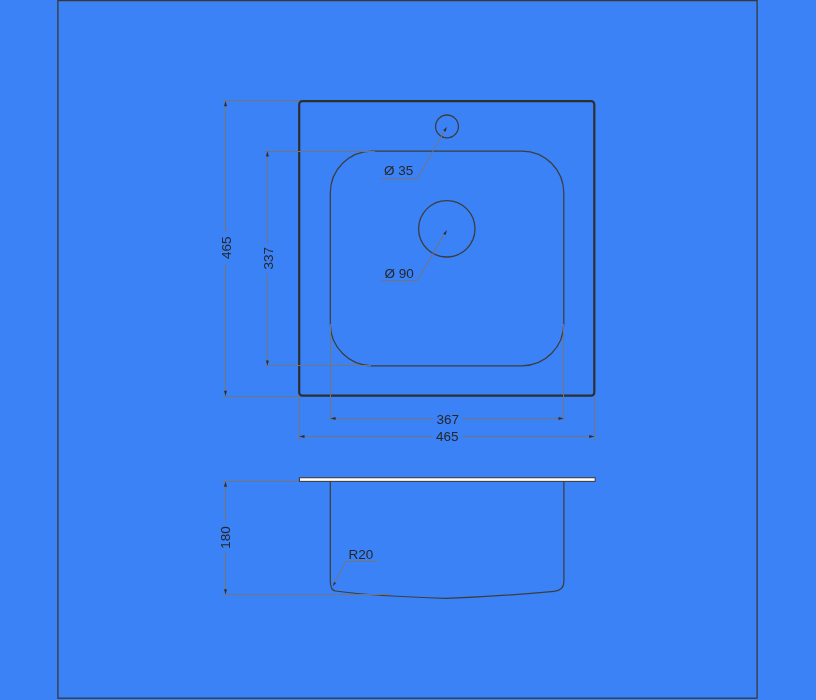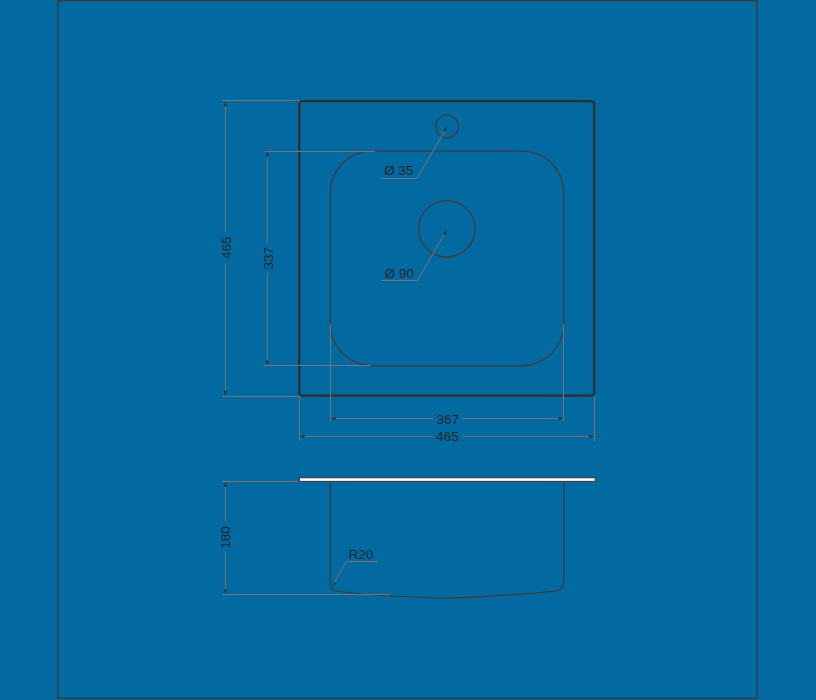--- a/index.html
+++ b/index.html
@@ -1,16 +1,16 @@
 <!DOCTYPE html>
 <html><head>
 <meta charset="utf-8">
 <style>
   html,body{margin:0;padding:0;background:#ffffff;}
-  .page{position:relative;width:816px;height:700px;background:#0369a1;overflow:hidden;}
+  .page{position:relative;width:816px;height:700px;background:#3b82f6;overflow:hidden;}
   svg{position:absolute;left:0;top:0;}
   text{font-family:"Liberation Sans",sans-serif;fill:#262626;}
 </style>
 </head>
 <body>
 <div class="page">
 <svg width="816" height="700" viewBox="0 0 816 700" style="filter:grayscale(1)">
 
   <rect x="57.9" y="0.6" width="699.2" height="697.6" fill="none" stroke="#383838" stroke-width="1.3"></rect>
 

